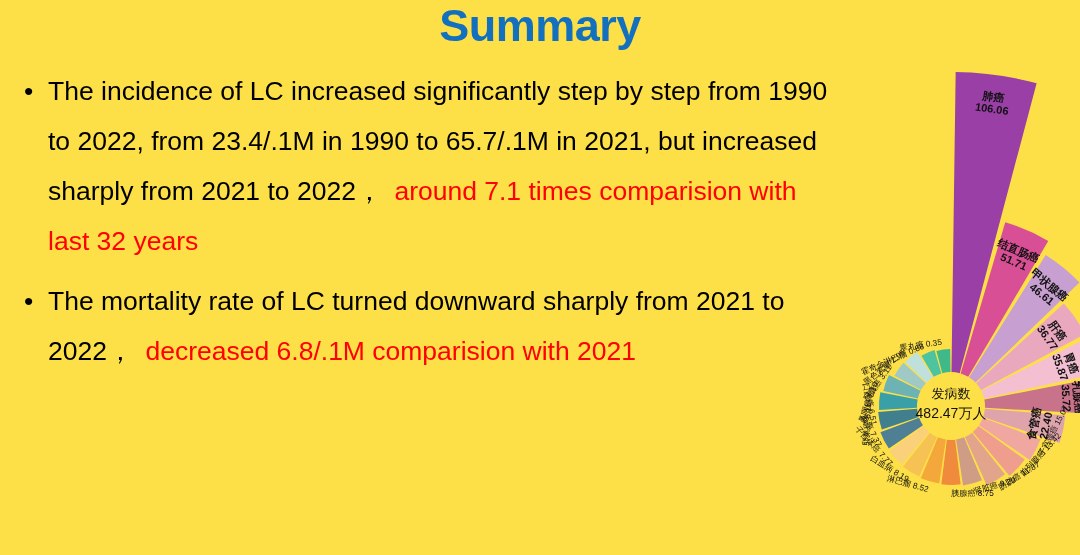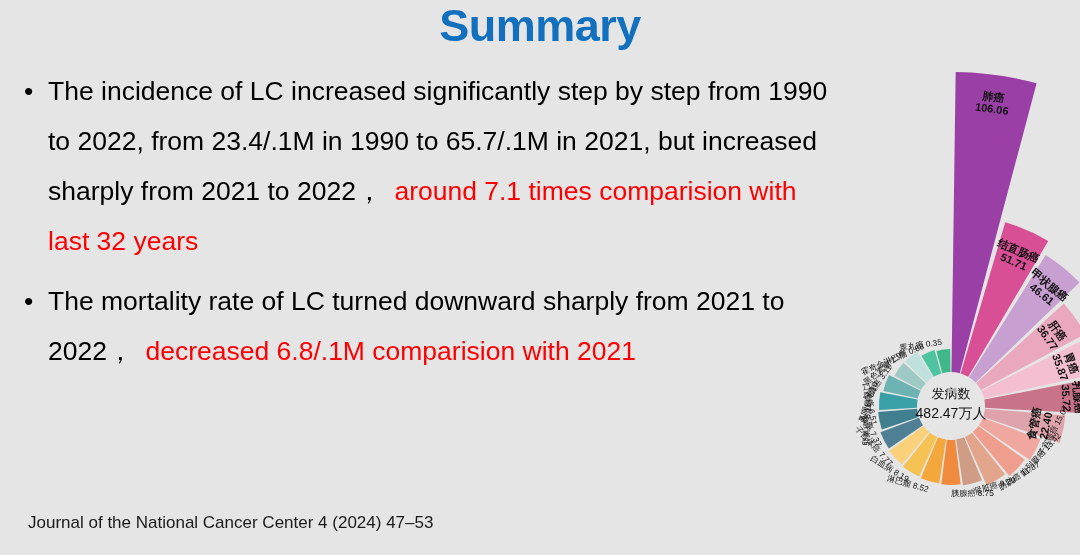--- a/index.html
+++ b/index.html
@@ -11,21 +11,21 @@
     width: 1080px;
     height: 555px;
     position: relative;
     overflow: hidden;
     font-family: "Liberation Sans", sans-serif;
   }
 
   #slide {
     position: absolute;
     inset: 0;
-    background: #e5e5e5;
+    background: #fde047;
   }
 
   
   #title {
     position: absolute;
     left: 0;
     top: -2px;
     width: 1080px;
     text-align: center;
     font-family: "Liberation Sans", sans-serif;
@@ -129,21 +129,20 @@
       <span>The incidence of LC increased significantly step by step from 1990 to 2022, from 23.4/.1M in 1990 to 65.7/.1M in 2021, but increased sharply from 2021 to 2022，</span><span class="sp-gap"></span><span class="hl">around 7.1 times comparision with last 32 years</span>
     </div>
 
     <div class="bullet-block">
       <span class="bullet-dot">•</span>
       <span>The mortality rate of LC turned downward sharply from 2021 to 2022，</span><span class="sp-gap"></span><span class="hl">decreased 6.8/.1M comparision with 2021</span>
     </div>
 
   </div>
 
-  <div id="footer-ref">Journal of the National Cancer Center 4 (2024) 47–53</div>
 
   <div id="chart-wrap">
     <svg id="rose-chart" width="258" height="468" viewBox="0 0 258 468">
       <g id="petals">
           <path d="M129.47471413153093,314.00331418368364 A34,34 0 0 1 137.71508561948252,315.13592717502763 L214.61289990903407,25.158814013506458 A334,334 0 0 0 133.66336823327455,14.032556980892366 Z" fill="#9a3fa5"></path>
           <path d="M138.6293065070814,315.39207985484694 A34,34 0 0 1 146.25852733896278,318.70591810467045 L226.226457741434,182.97086631254035 A191.54007165755232,191.54007165755232 0 0 0 183.24700171702665,164.30225408216577 Z" fill="#d94f96"></path>
           <path d="M147.06973727014773,319.19922579186743 A34,34 0 0 1 153.52198303822124,324.4485170769824 L257.5039661662888,224.5818017250811 A178.1721666980954,178.1721666980954 0 0 0 223.69188944375134,197.07363696336458 Z" fill="#c79fd0"></path>
           <path d="M154.17001828343473,325.1423933971301 A34,34 0 0 1 158.96675543614268,331.93782179682927 L263.30392359507516,276.0131091013168 A152.37997359984914,152.37997359984914 0 0 0 241.80608004522077,245.557603214675 Z" fill="#e9a8bd"></path>
           <path d="M159.40355418581126,332.78080511753535 A34,34 0 0 1 162.1890306721496,340.6183847944294 L275.4426264299122,315.42950619206124 A150.02093154818027,150.02093154818027 0 0 0 263.1520447450289,280.8471237152751 Z" fill="#f4bfd0"></path>
           <path d="M162.3821975612317,341.5479548991891 A34,34 0 0 1 162.9498273329158,349.8464084231841 L278.40695717636345,356.1257044846669 A149.62775787290212,149.62775787290212 0 0 0 275.9089227634517,319.6057340550243 Z" fill="#c9738b"></path>

